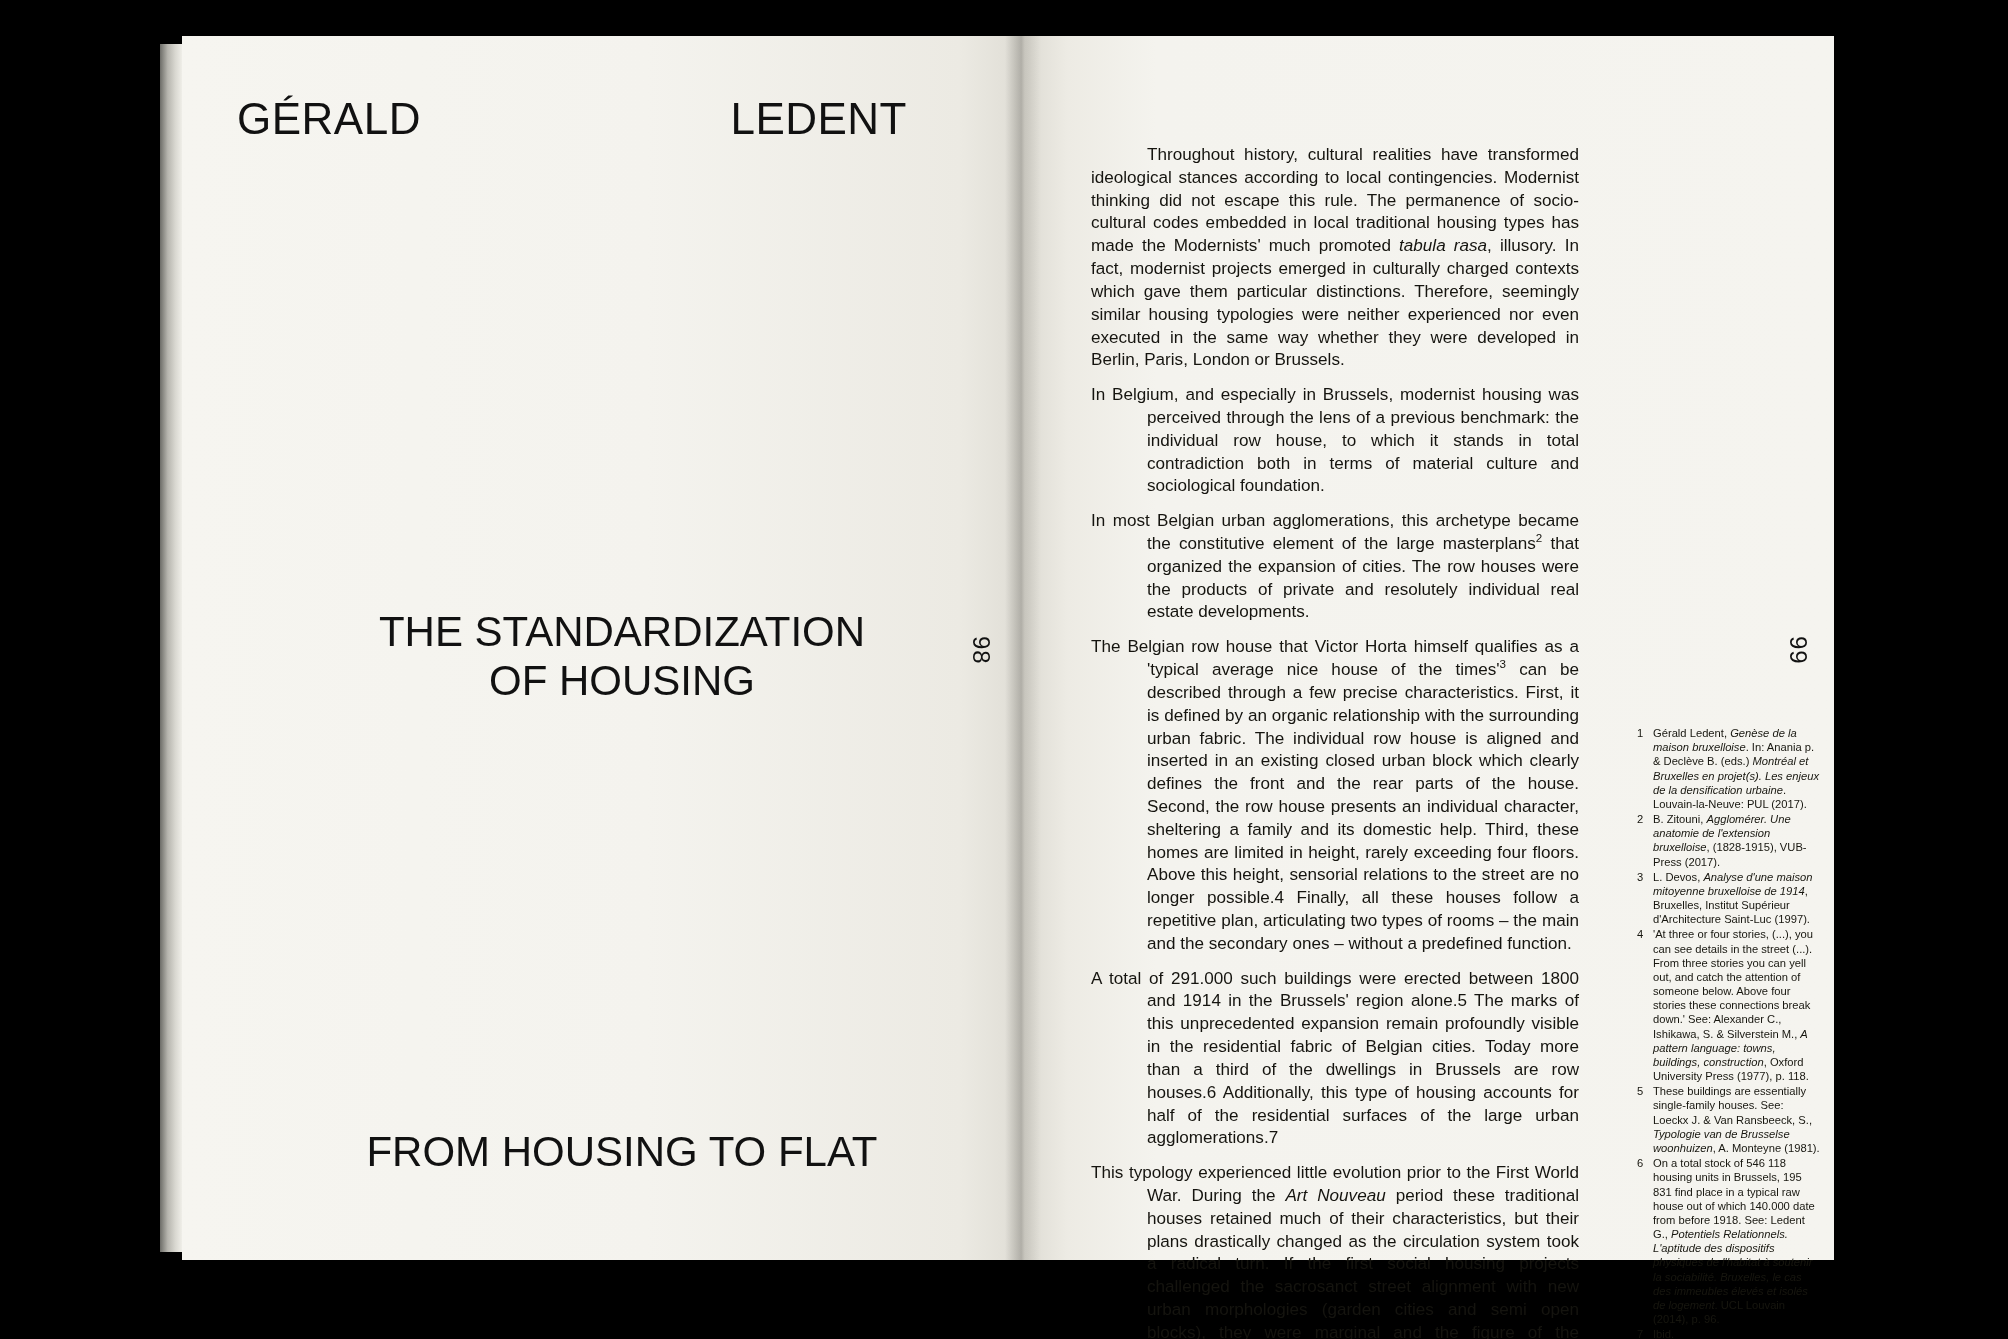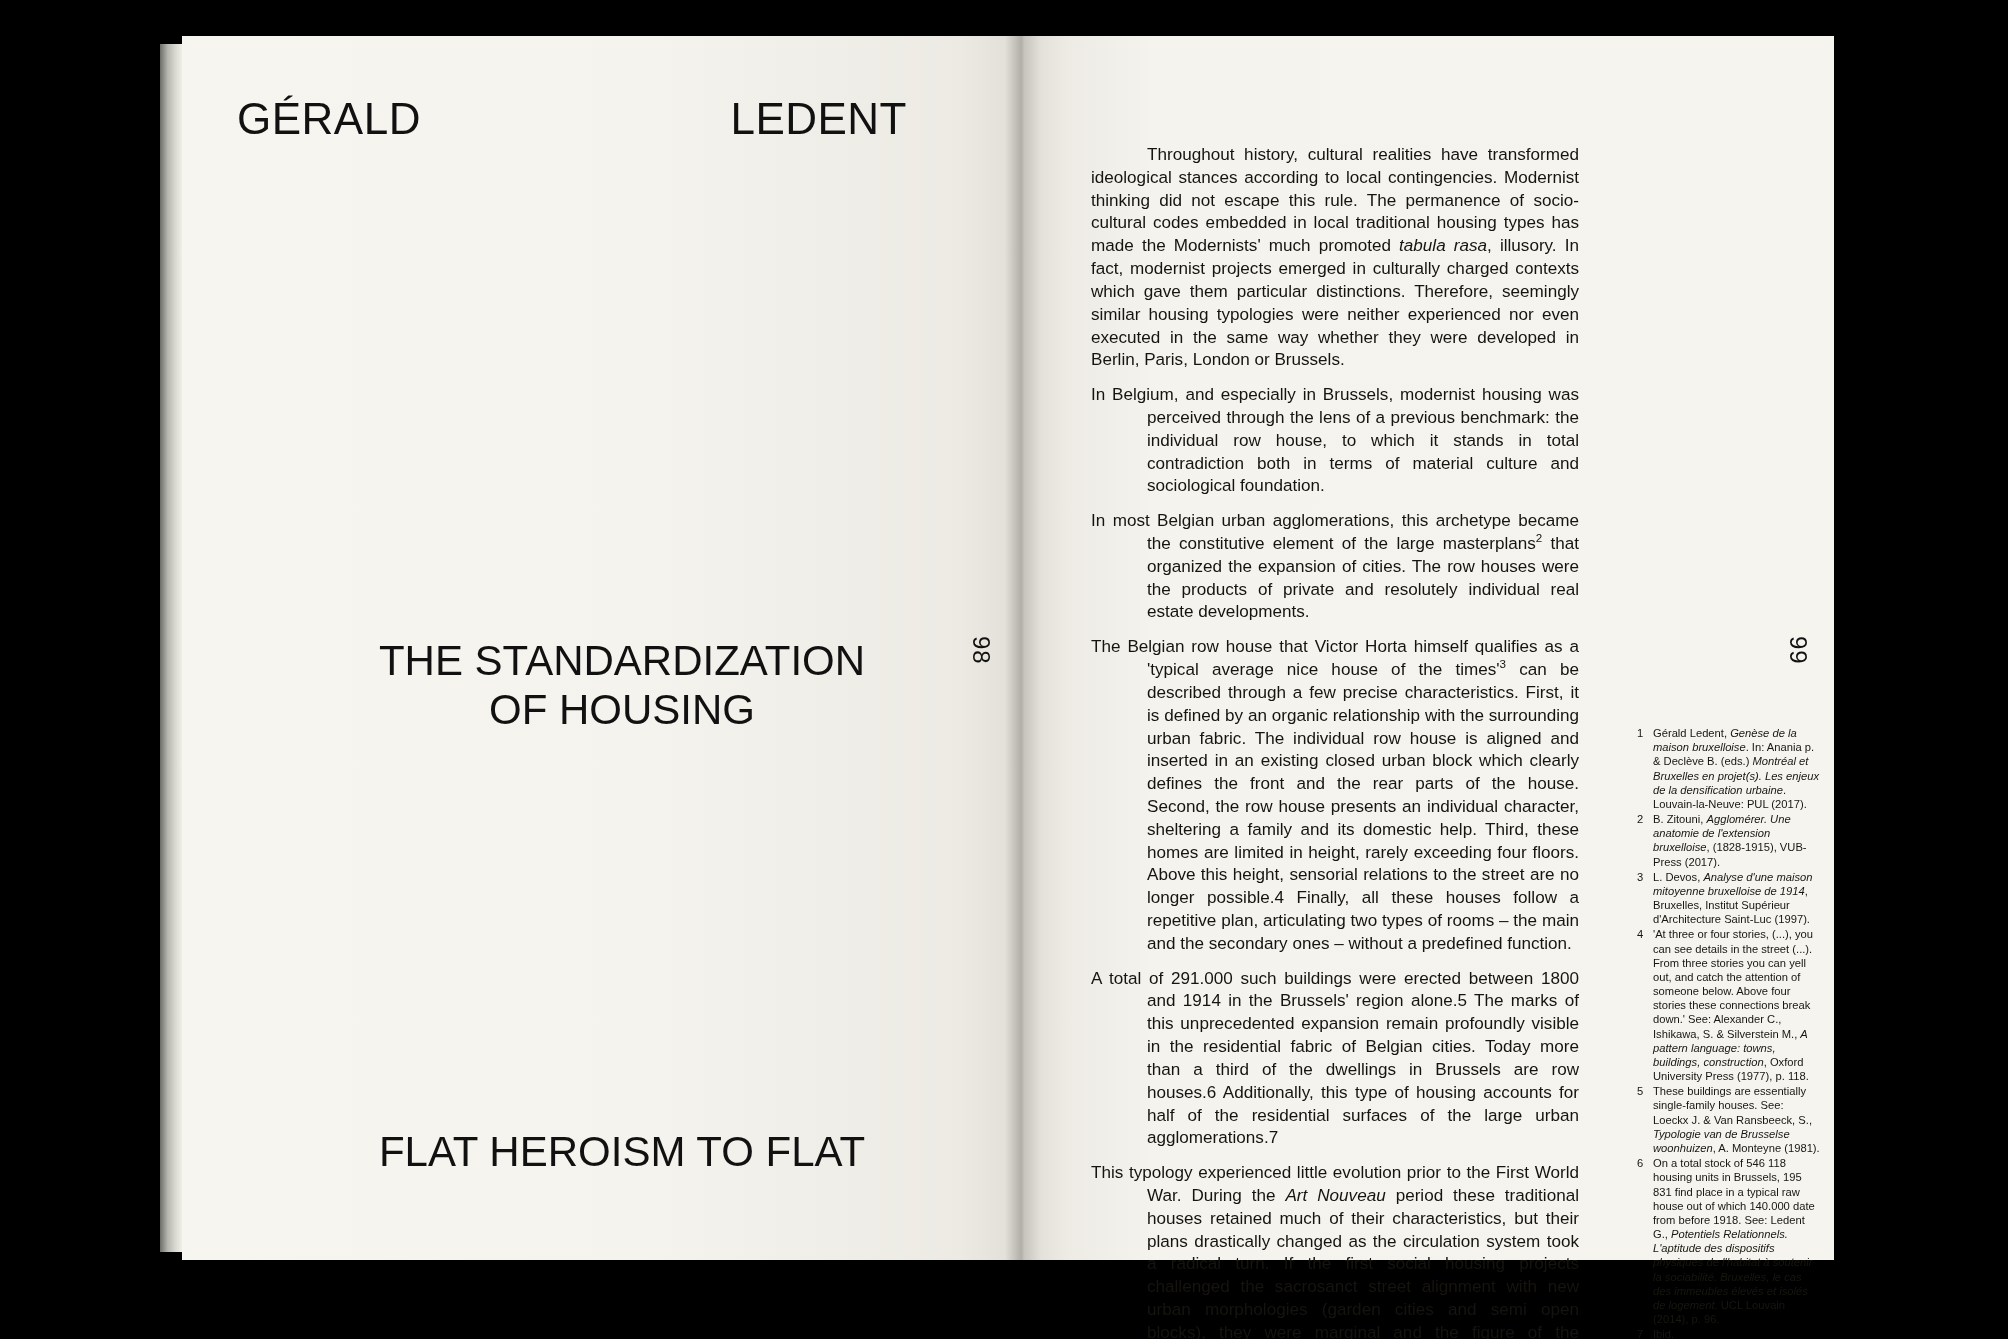--- a/index.html
+++ b/index.html
@@ -93,21 +93,20 @@
 
   .title-block {
     position: absolute;
     top: 572px;
     left: 90px;
     width: 700px;
     font-size: 42px;
     line-height: 1.16;
     color: #111111;
     text-align: center;
-    margin-top: 29px;
   }
 
   .subtitle-block {
     position: absolute;
     top: 1092px;
     left: 70px;
     width: 740px;
     font-size: 42px;
     line-height: 1.16;
     color: #111111;
@@ -204,21 +203,21 @@
         <span>GÉRALD</span>
         <span>LEDENT</span>
       </div>
 
       <div class="title-block">
         <div>THE STANDARDIZATION</div>
         <div>OF HOUSING</div>
       </div>
 
       <div class="subtitle-block">
-        <div>FLAT HEROISM TO FLAT</div>
+        <div>FROM HOUSING TO FLAT</div>
       </div>
 
       <div class="folio folio-left">98</div>
     </div>
 
     <div class="page page-right">
 
       <div class="body-col" id="body-col">
           <p class="first">Throughout history, cultural realities have transformed ideological stances according to local contingencies. Modernist thinking did not escape this rule. The permanence of socio-cultural codes embedded in local traditional housing types has made the Modernists' much promoted <i>tabula rasa</i>, illusory. In fact, modernist projects emerged in culturally charged contexts which gave them particular distinctions. Therefore, seemingly similar housing typologies were neither experienced nor even executed in the same way whether they were developed in Berlin, Paris, London or Brussels.</p>
           <p>In Belgium, and especially in Brussels, modernist housing was perceived through the lens of a previous benchmark: the individual row house, to which it stands in total contradiction both in terms of material culture and sociological foundation.</p>

